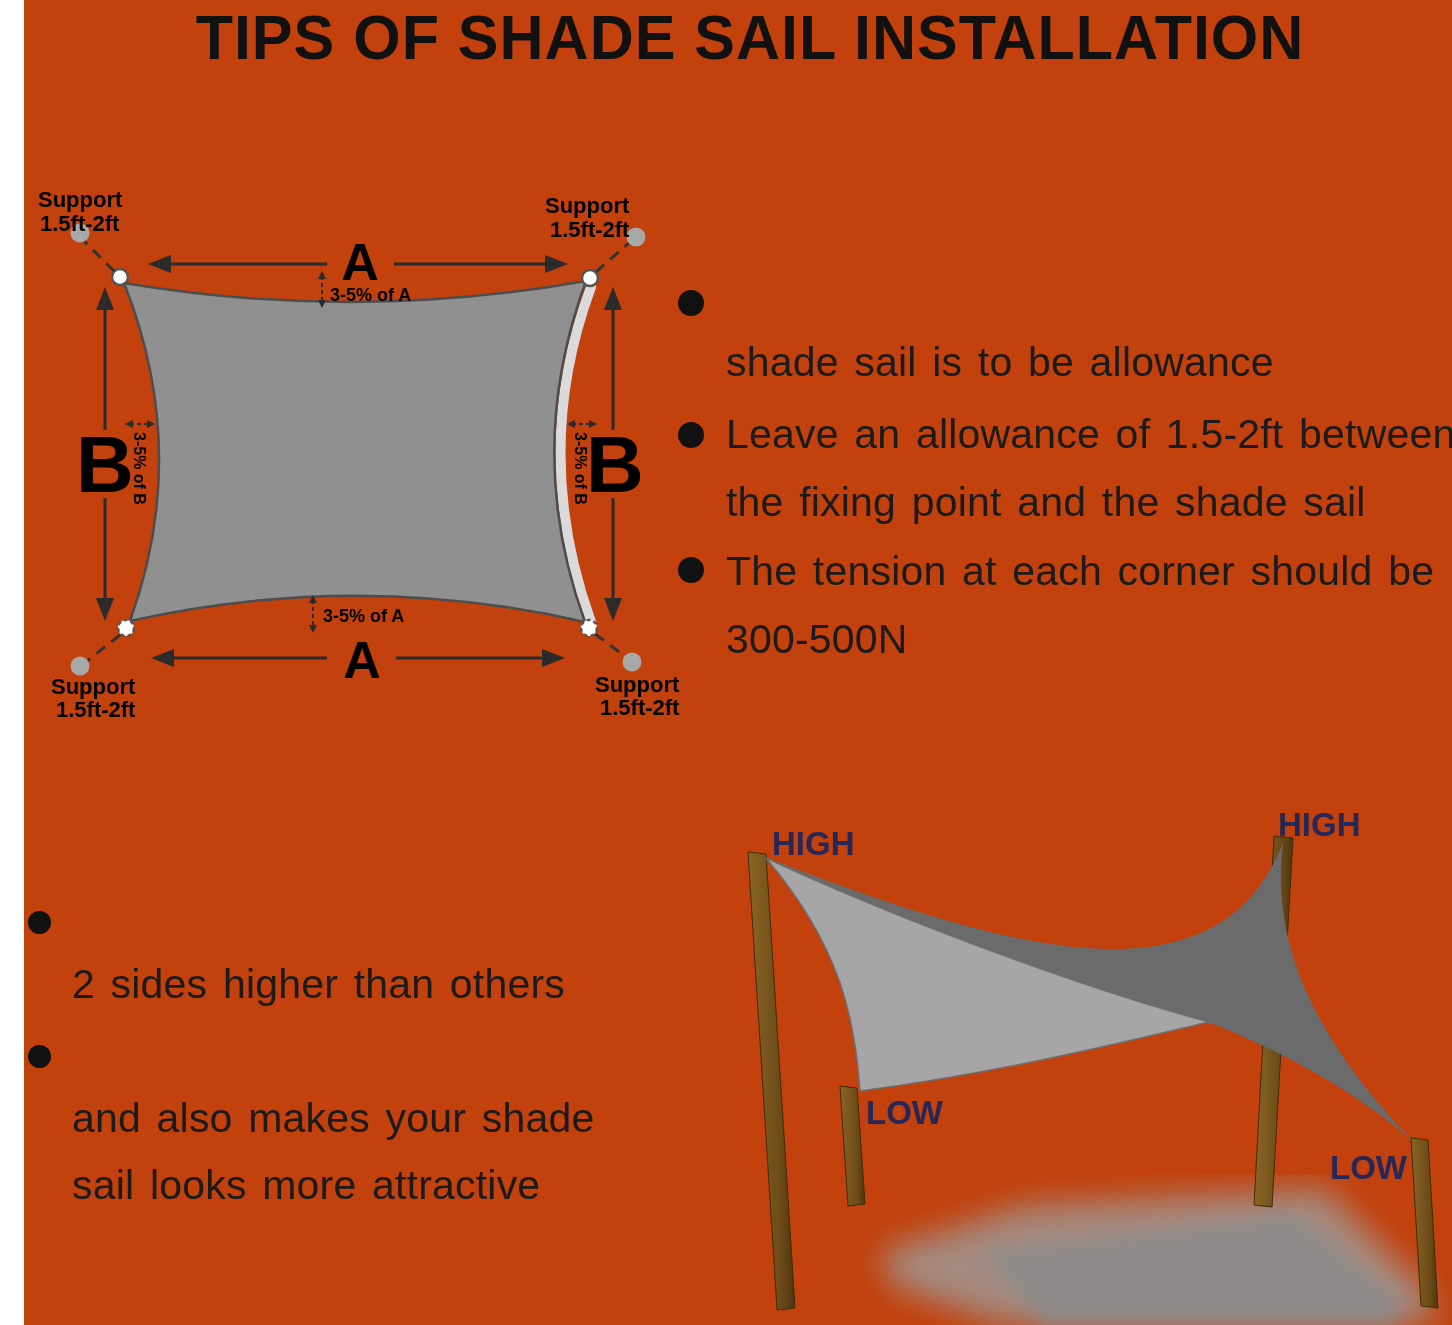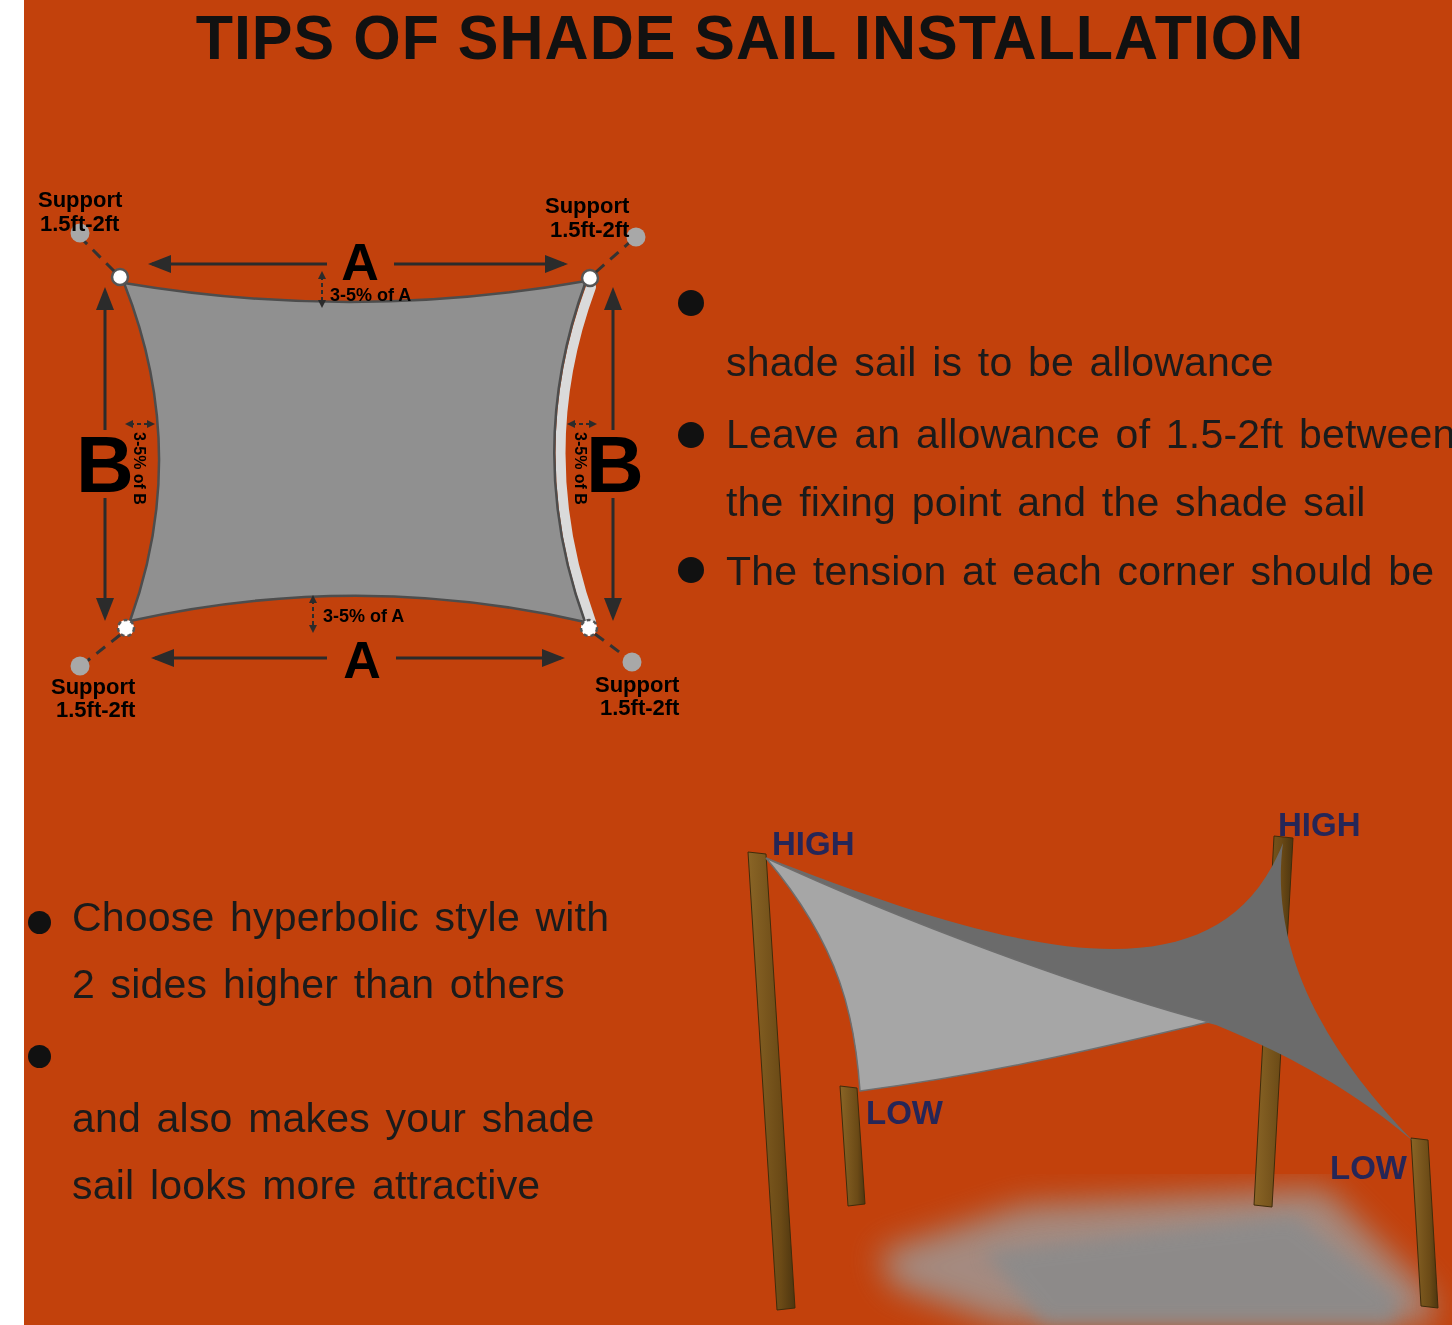--- a/index.html
+++ b/index.html
@@ -87,24 +87,24 @@
     <text transform="translate(551 432) rotate(90)" font-size="16" font-weight="700">3-5% of B</text>
   </svg>
 
   <span class="dot" style="left:654px;top:290px;width:26px;height:26px;"></span>
   <span class="dot" style="left:654px;top:422px;width:26px;height:26px;"></span>
   <span class="dot" style="left:654px;top:557px;width:26px;height:26px;"></span>
   <div class="tipline" style="left:702px;top:340px;">shade sail is to be allowance</div>
   <div class="tipline" style="left:702px;top:412px;">Leave an allowance of 1.5-2ft between</div>
   <div class="tipline" style="left:702px;top:480px;">the fixing point and the shade sail</div>
   <div class="tipline" style="left:702px;top:549px;">The tension at each corner should be</div>
+  <div class="tipline" style="left:702px;top:617px;">300-500N</div>
 
   <span class="dot" style="left:4px;top:911px;width:23px;height:23px;"></span>
   <span class="dot" style="left:4px;top:1045px;width:23px;height:23px;"></span>
-  <div class="tipline" style="left:48px;top:895px;">Choose hyperbolic style with</div>
   <div class="tipline" style="left:48px;top:962px;">2 sides higher than others</div>
   <div class="tipline" style="left:48px;top:1163px;">sail looks more attractive</div>
   <div class="tipline" style="left:48px;top:1096px;">and also makes your shade</div>
 
   <svg style="position:absolute;left:640px;top:780px;" width="812" height="545" viewBox="640 780 812 545">
     <defs>
       <linearGradient id="poleGrad" x1="0" y1="0" x2="1" y2="0">
         <stop offset="0" stop-color="#8a6526"></stop>
         <stop offset="0.7" stop-color="#6b4a16"></stop>
         <stop offset="1" stop-color="#4d350f"></stop>

